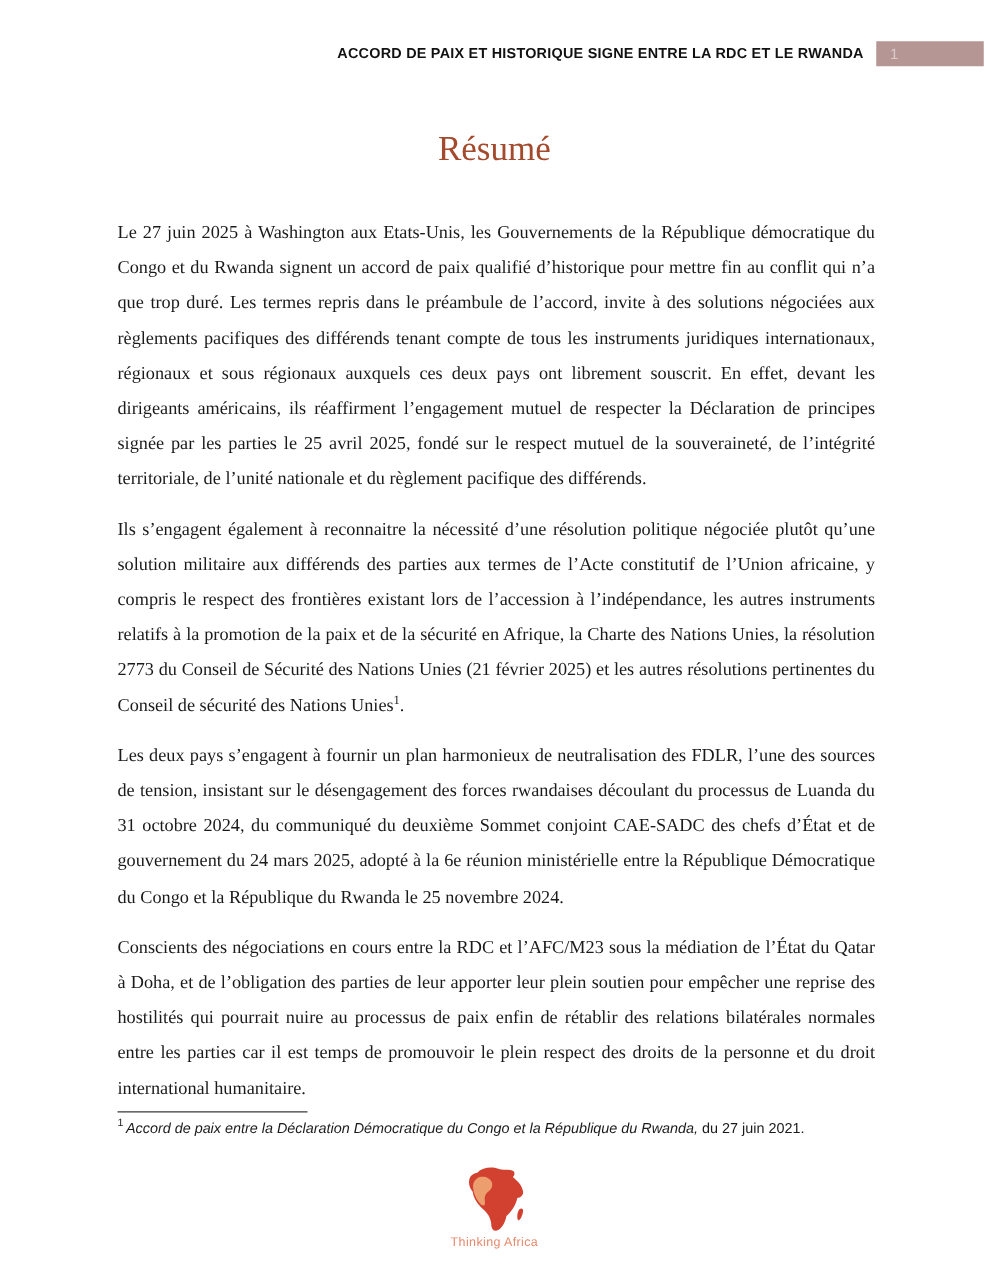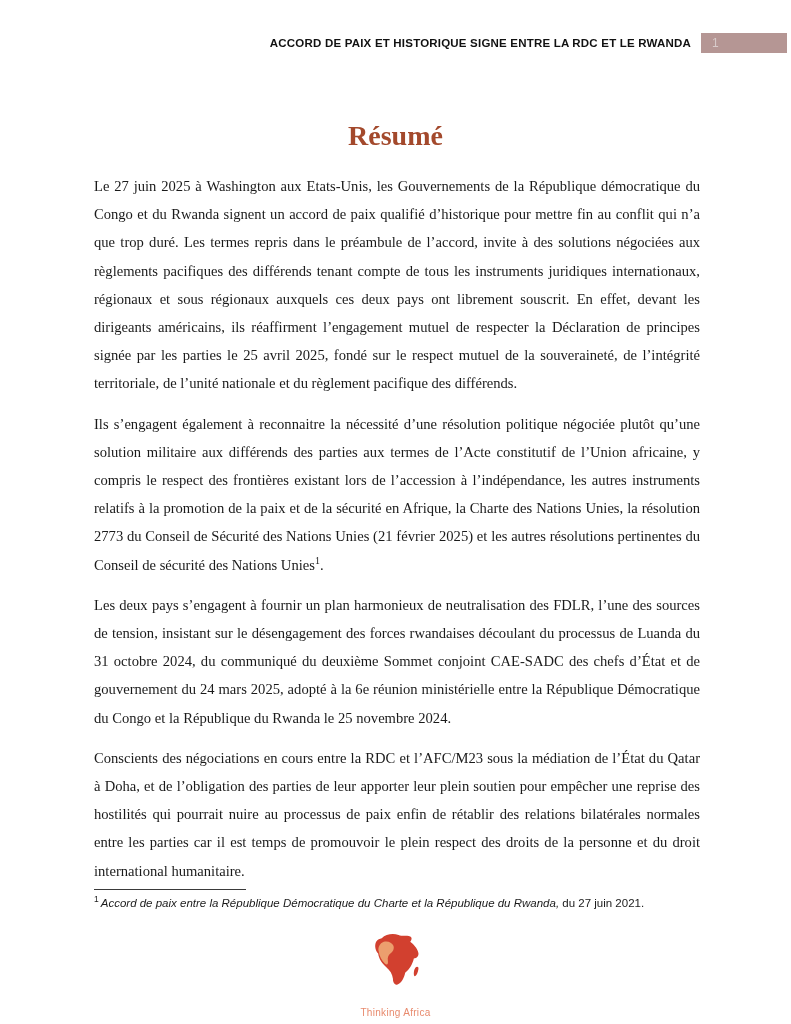--- a/index.html
+++ b/index.html
@@ -51,24 +51,24 @@
     font-size: 12px;
     color: var(--badge-fg, #d8cbca);
   }
 
   
   .doc-title {
     position: absolute;
     top: 104px;
     left: 0;
     right: 0;
-    margin: 16px;
+    margin: 0;
     text-align: center;
     font-family: "Liberation Serif", serif;
-    font-weight: bold;
+    font-weight: normal;
     font-size: 28px;
     color: var(--title-color, #a3492c);
   }
 
   
   .doc-body {
     position: absolute;
     top: 160px;
     left: 94px;
     width: 606px;
@@ -114,21 +114,21 @@
 
   
   .logo-block {
     position: absolute;
     top: 931px;
     left: 0;
     right: 0;
     display: flex;
     flex-direction: column;
     align-items: center;
-    gap: 20px;
+    gap: 2px;
   }
   .logo-text {
     font-family: "Liberation Sans", sans-serif;
     font-size: 10px;
     letter-spacing: 0.3px;
     color: var(--logo-text-color, #e88a6d);
   }
   .africa-main { fill: var(--logo-red, #d2402f); }
   .africa-light { fill: var(--logo-orange, #ec9e6e); }
 </style>
@@ -148,21 +148,21 @@
 
   <main class="doc-body">
     <p>Le 27 juin 2025 à Washington aux Etats-Unis, les Gouvernements de la République démocratique du Congo et du Rwanda signent un accord de paix qualifié d’historique pour mettre fin au conflit qui n’a que trop duré. Les termes repris dans le préambule de l’accord, invite à des solutions négociées aux règlements pacifiques des différends tenant compte de tous les instruments juridiques internationaux, régionaux et sous régionaux auxquels ces deux pays ont librement souscrit. En effet, devant les dirigeants américains, ils réaffirment l’engagement mutuel de respecter la Déclaration de principes signée par les parties le 25 avril 2025, fondé sur le respect mutuel de la souveraineté, de l’intégrité territoriale, de l’unité nationale et du règlement pacifique des différends.</p>
     <p><span>Ils s’engagent également à reconnaitre la nécessité d’une résolution politique négociée plutôt qu’une solution militaire aux différends des parties aux termes de l’Acte constitutif de l’Union africaine, y compris le respect des frontières existant lors de l’accession à l’indépendance, les autres instruments relatifs à la promotion de la paix et de la sécurité en Afrique, la Charte des Nations Unies, la résolution 2773 du Conseil de Sécurité des Nations Unies (21 février 2025) et les autres résolutions pertinentes du Conseil de sécurité des Nations Unies</span><sup>1</sup><span>.</span></p>
     <p>Les deux pays s’engagent à fournir un plan harmonieux de neutralisation des FDLR, l’une des sources de tension, insistant sur le désengagement des forces rwandaises découlant du processus de Luanda du 31 octobre 2024, du communiqué du deuxième Sommet conjoint CAE-SADC des chefs d’État et de gouvernement du 24 mars 2025, adopté à la 6e réunion ministérielle entre la République Démocratique du Congo et la République du Rwanda le 25 novembre 2024.</p>
     <p>Conscients des négociations en cours entre la RDC et l’AFC/M23 sous la médiation de l’État du Qatar à Doha, et de l’obligation des parties de leur apporter leur plein soutien pour empêcher une reprise des hostilités qui pourrait nuire au processus de paix enfin de rétablir des relations bilatérales normales entre les parties car il est temps de promouvoir le plein respect des droits de la personne et du droit international humanitaire.</p>
   </main>
 
   <div class="footnote-area">
     <div class="footnote-separator"></div>
-    <div class="footnote"><sup>1</sup><em>Accord de paix entre la République Démocratique du Charte et la République du Rwanda,</em><span> du 27 juin 2021.</span></div>
+    <div class="footnote"><sup>1</sup><em>Accord de paix entre la Déclaration Démocratique du Congo et la République du Rwanda,</em><span> du 27 juin 2021.</span></div>
   </div>
 
   <div class="logo-block">
     <svg width="52" height="56" viewBox="0 0 100 110" aria-hidden="true">
       <path class="africa-main" d="M22,14 C30,6 45,4 55,8 C62,11 70,8 78,11 C82,13 81,18 78,21
                C84,26 92,33 94,43 C95,49 91,53 85,54
                C83,64 77,75 68,82 C66,92 61,102 53,105
                C47,107 44,101 44,94 C43,84 38,77 31,71
                C23,64 16,54 15,44 C10,39 7,29 11,21 C14,16 18,15 22,14 Z"></path>
       <path class="africa-light" d="M16,40 C14,32 18,24 26,21 C34,19 42,22 45,29

